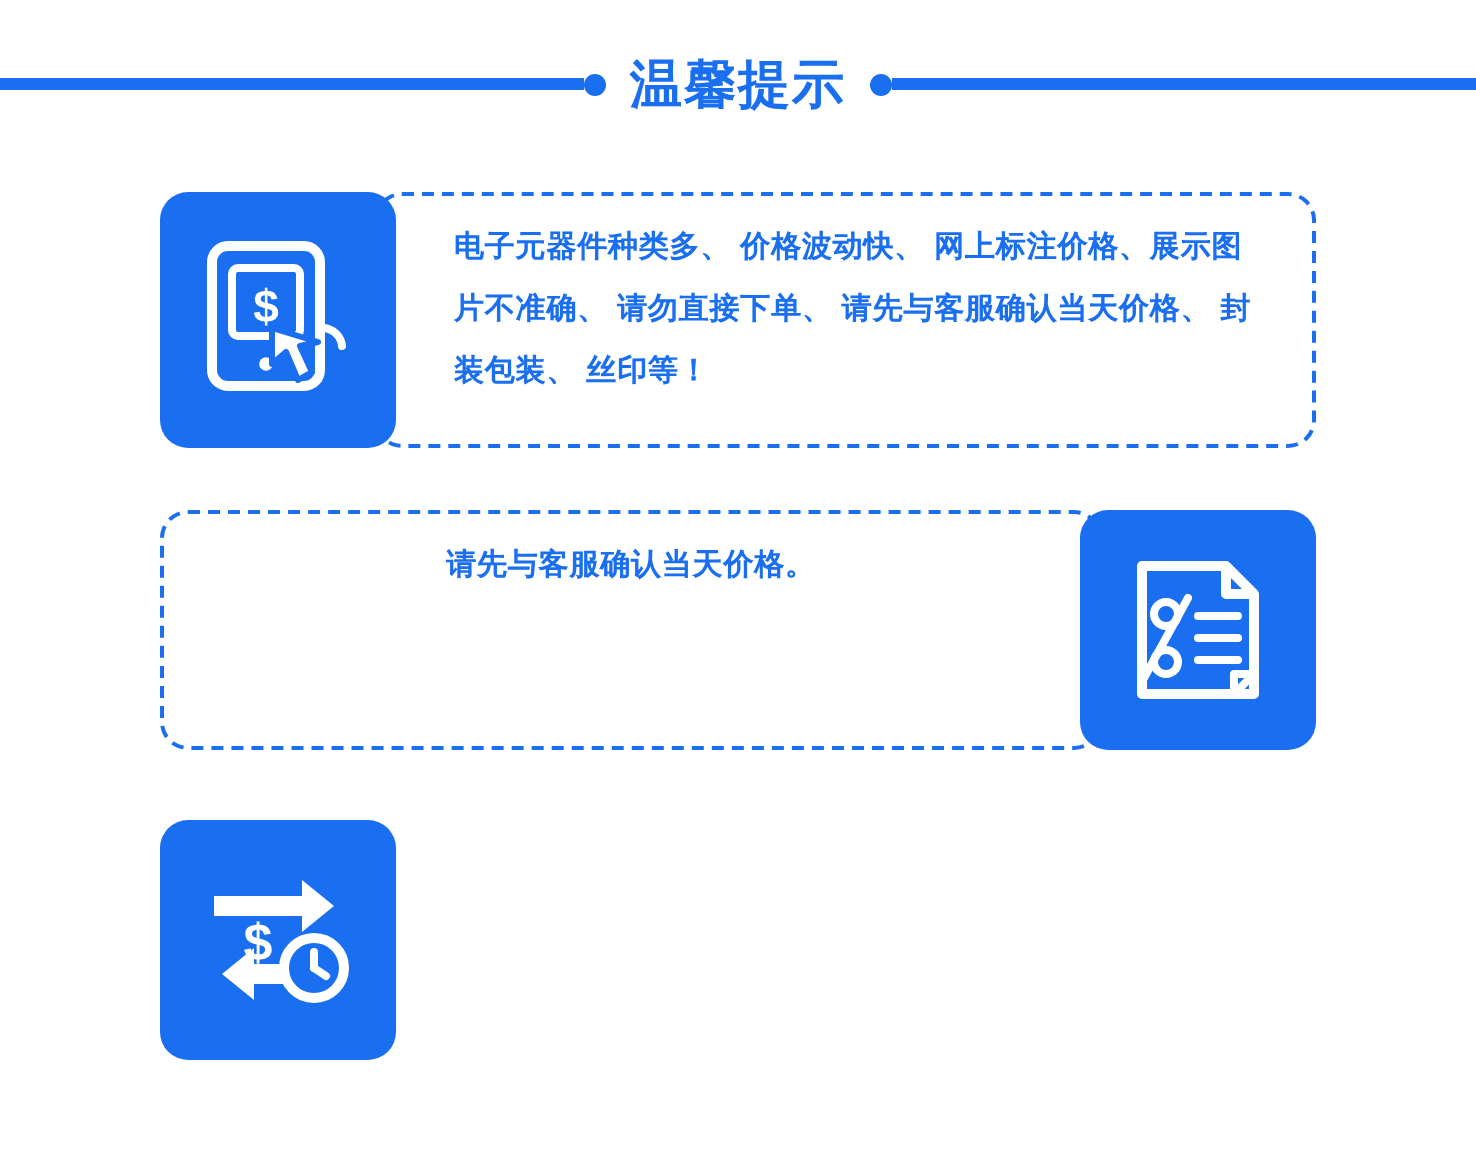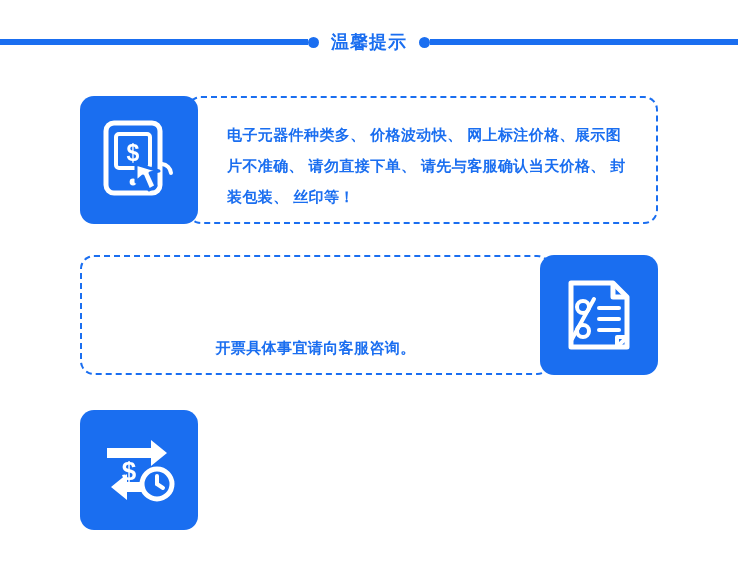--- a/index.html
+++ b/index.html
@@ -50,21 +50,21 @@
   }
   .title-wrap {
     flex: 0 0 auto;
     display: flex;
     align-items: baseline;
     padding: 0 12px;
     white-space: nowrap;
   }
   .title-cn {
     color: #1a6ef0;
-    font-size: 18px;
+    font-size: 26px;
     font-weight: bold;
     letter-spacing: 1px;
   }
   .title-en {
     color: #222222;
     font-size: 13px;
     font-family: "Liberation Mono", monospace;
     margin-left: 9px;
     letter-spacing: 0.5px;
   }
@@ -91,21 +91,21 @@
     align-items: center;
     justify-content: center;
   }
   .icon-box svg { display: block; }
 
   .text-box {
     flex: 1 1 auto;
     border: 2px dashed #1a6ef0;
     border-radius: 14px;
     display: flex;
-    align-items: flex-end;
+    align-items: flex-start;
     box-sizing: border-box;
   }
   .row-1 .text-box {
     margin-left: -11px;
     padding: 10px 26px 10px 38px;
   }
   .row-2 .text-box {
     margin-right: -11px;
     padding: 10px 30px;
     justify-content: center;
@@ -154,21 +154,21 @@
         <path d="M60 44 a10 10 0 0 1 9 9" fill="none" stroke="#ffffff" stroke-width="4" stroke-linecap="round"></path>
       </svg>
     </div>
     <div class="text-box">
       <div class="body-text">电子元器件种类多、 价格波动快、 网上标注价格、展示图片不准确、 请勿直接下单、 请先与客服确认当天价格、 封装包装、 丝印等！</div>
     </div>
   </div>
 
   <div class="row row-2">
     <div class="text-box">
-      <div class="body-text centered">开票具体事宜请向客服咨询。</div>
+      <div class="body-text centered">请先与客服确认当天价格。</div>
     </div>
     <div class="icon-box">
       <svg width="76" height="80" viewBox="0 0 76 80" aria-hidden="true">
         <path d="M10 8 h42 l14 14 v50 h-56 z" fill="none" stroke="#ffffff" stroke-width="5" stroke-linejoin="round"></path>
         <path d="M52 8 v14 h14" fill="none" stroke="#ffffff" stroke-width="5" stroke-linejoin="round"></path>
         <line x1="38" y1="33" x2="58" y2="33" stroke="#ffffff" stroke-width="4" stroke-linecap="round"></line>
         <line x1="38" y1="44" x2="58" y2="44" stroke="#ffffff" stroke-width="4" stroke-linecap="round"></line>
         <line x1="38" y1="55" x2="58" y2="55" stroke="#ffffff" stroke-width="4" stroke-linecap="round"></line>
         <circle cx="22" cy="32" r="6" fill="none" stroke="#ffffff" stroke-width="4"></circle>
         <circle cx="22" cy="56" r="6" fill="none" stroke="#ffffff" stroke-width="4"></circle>

